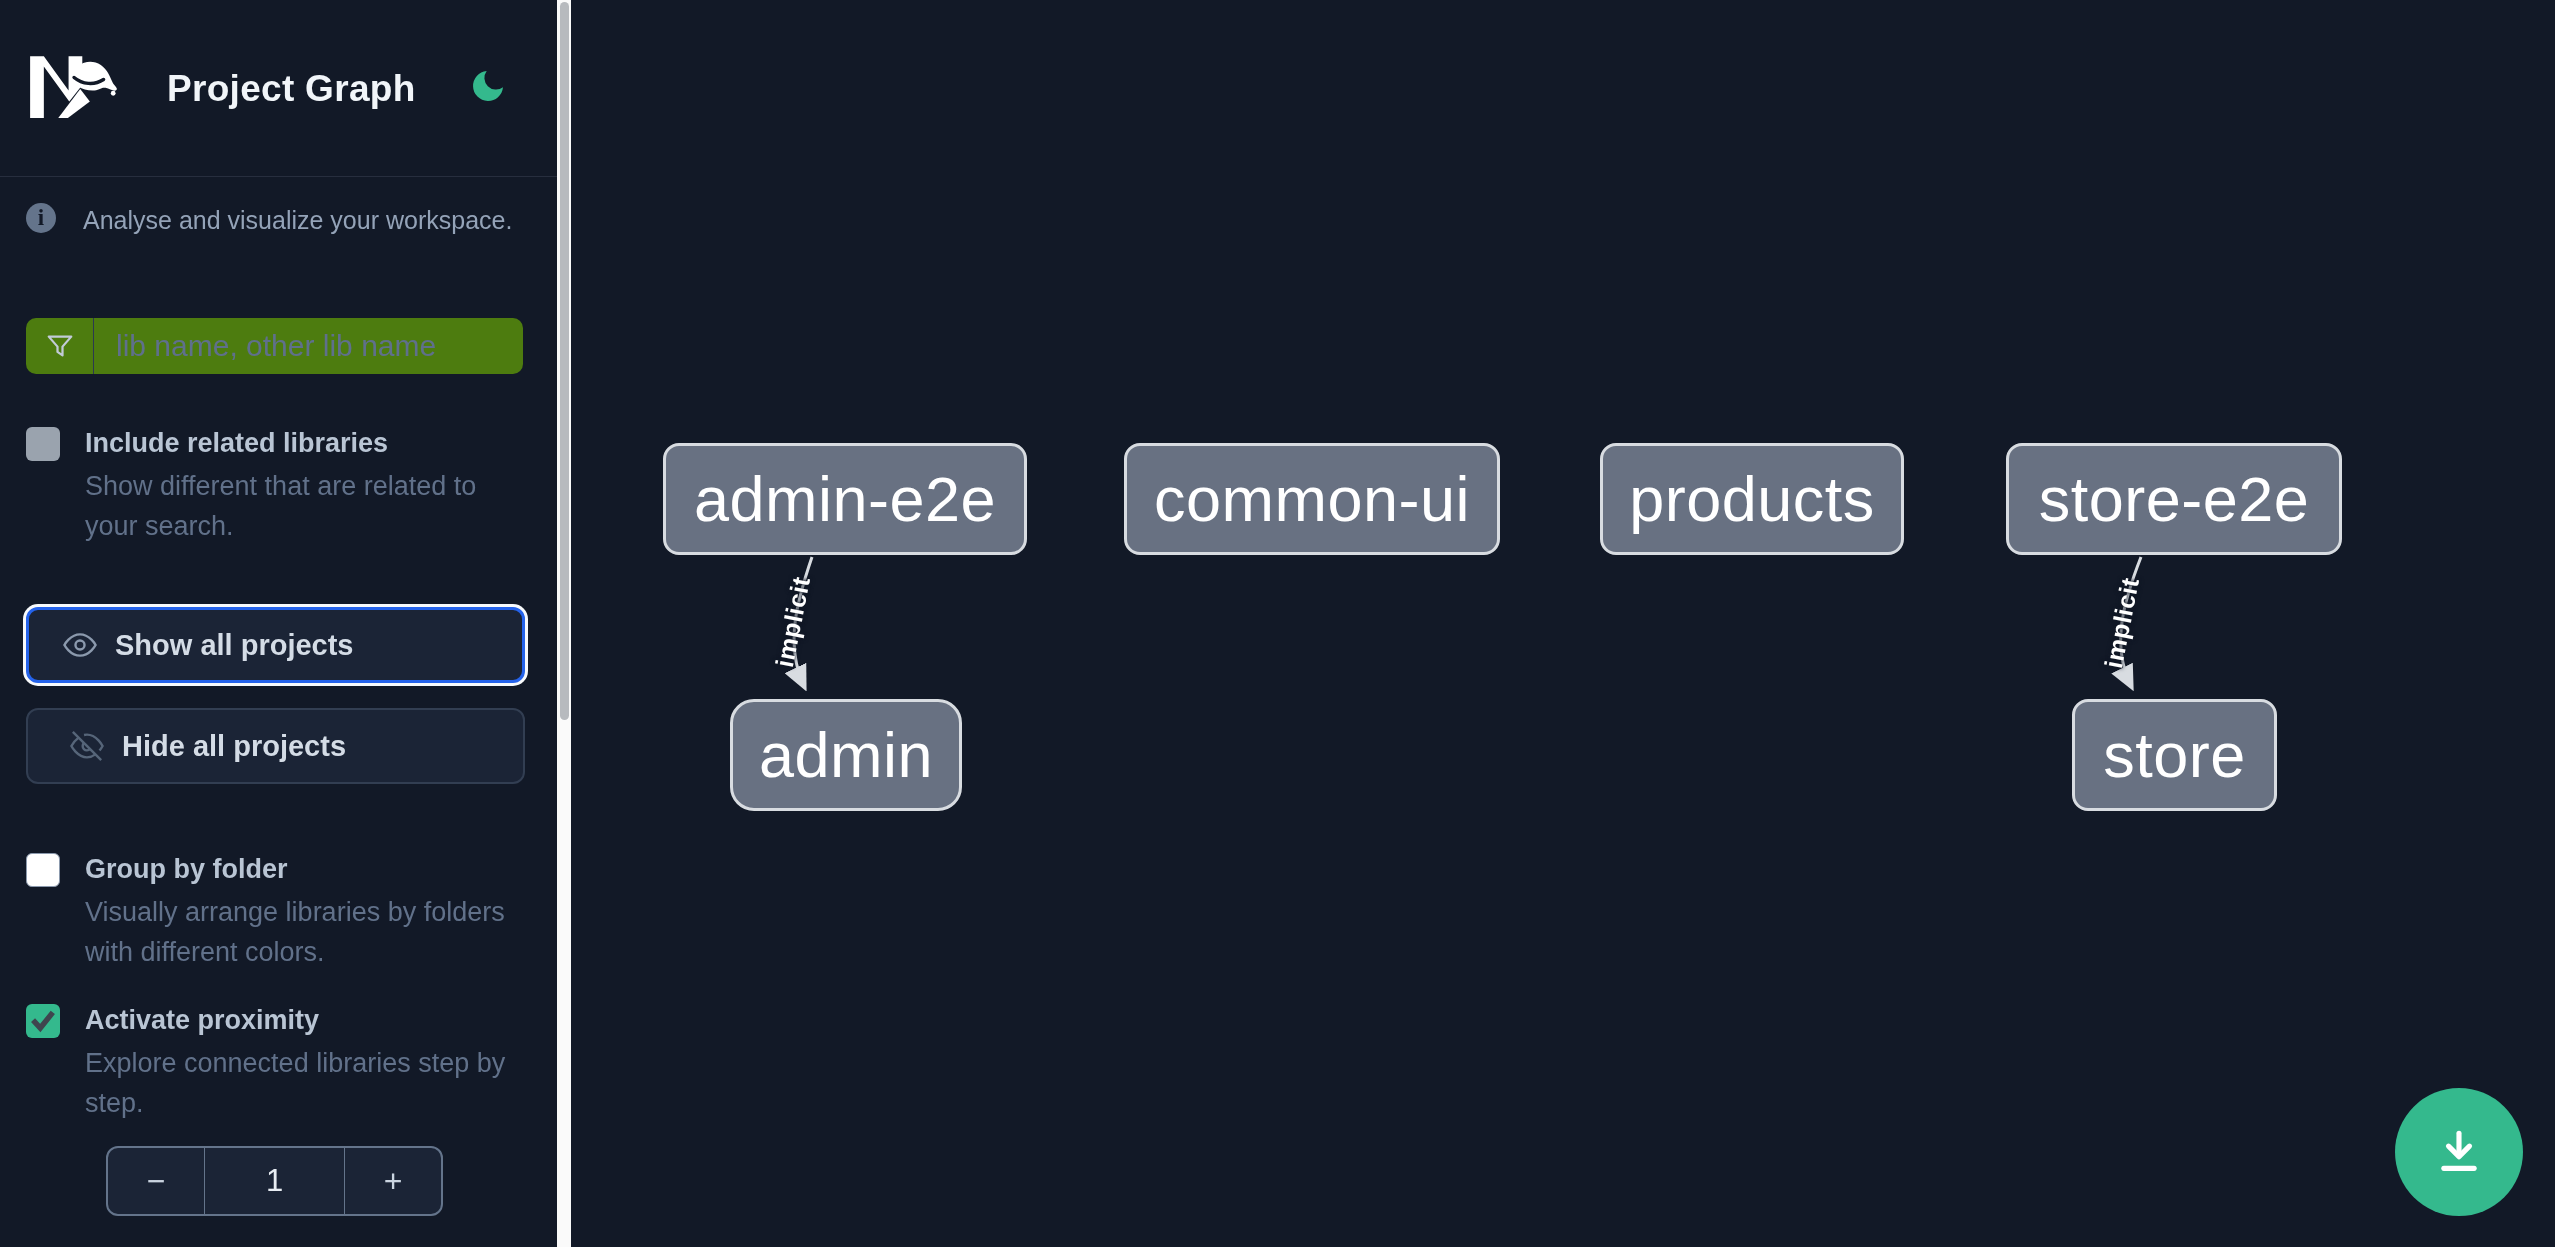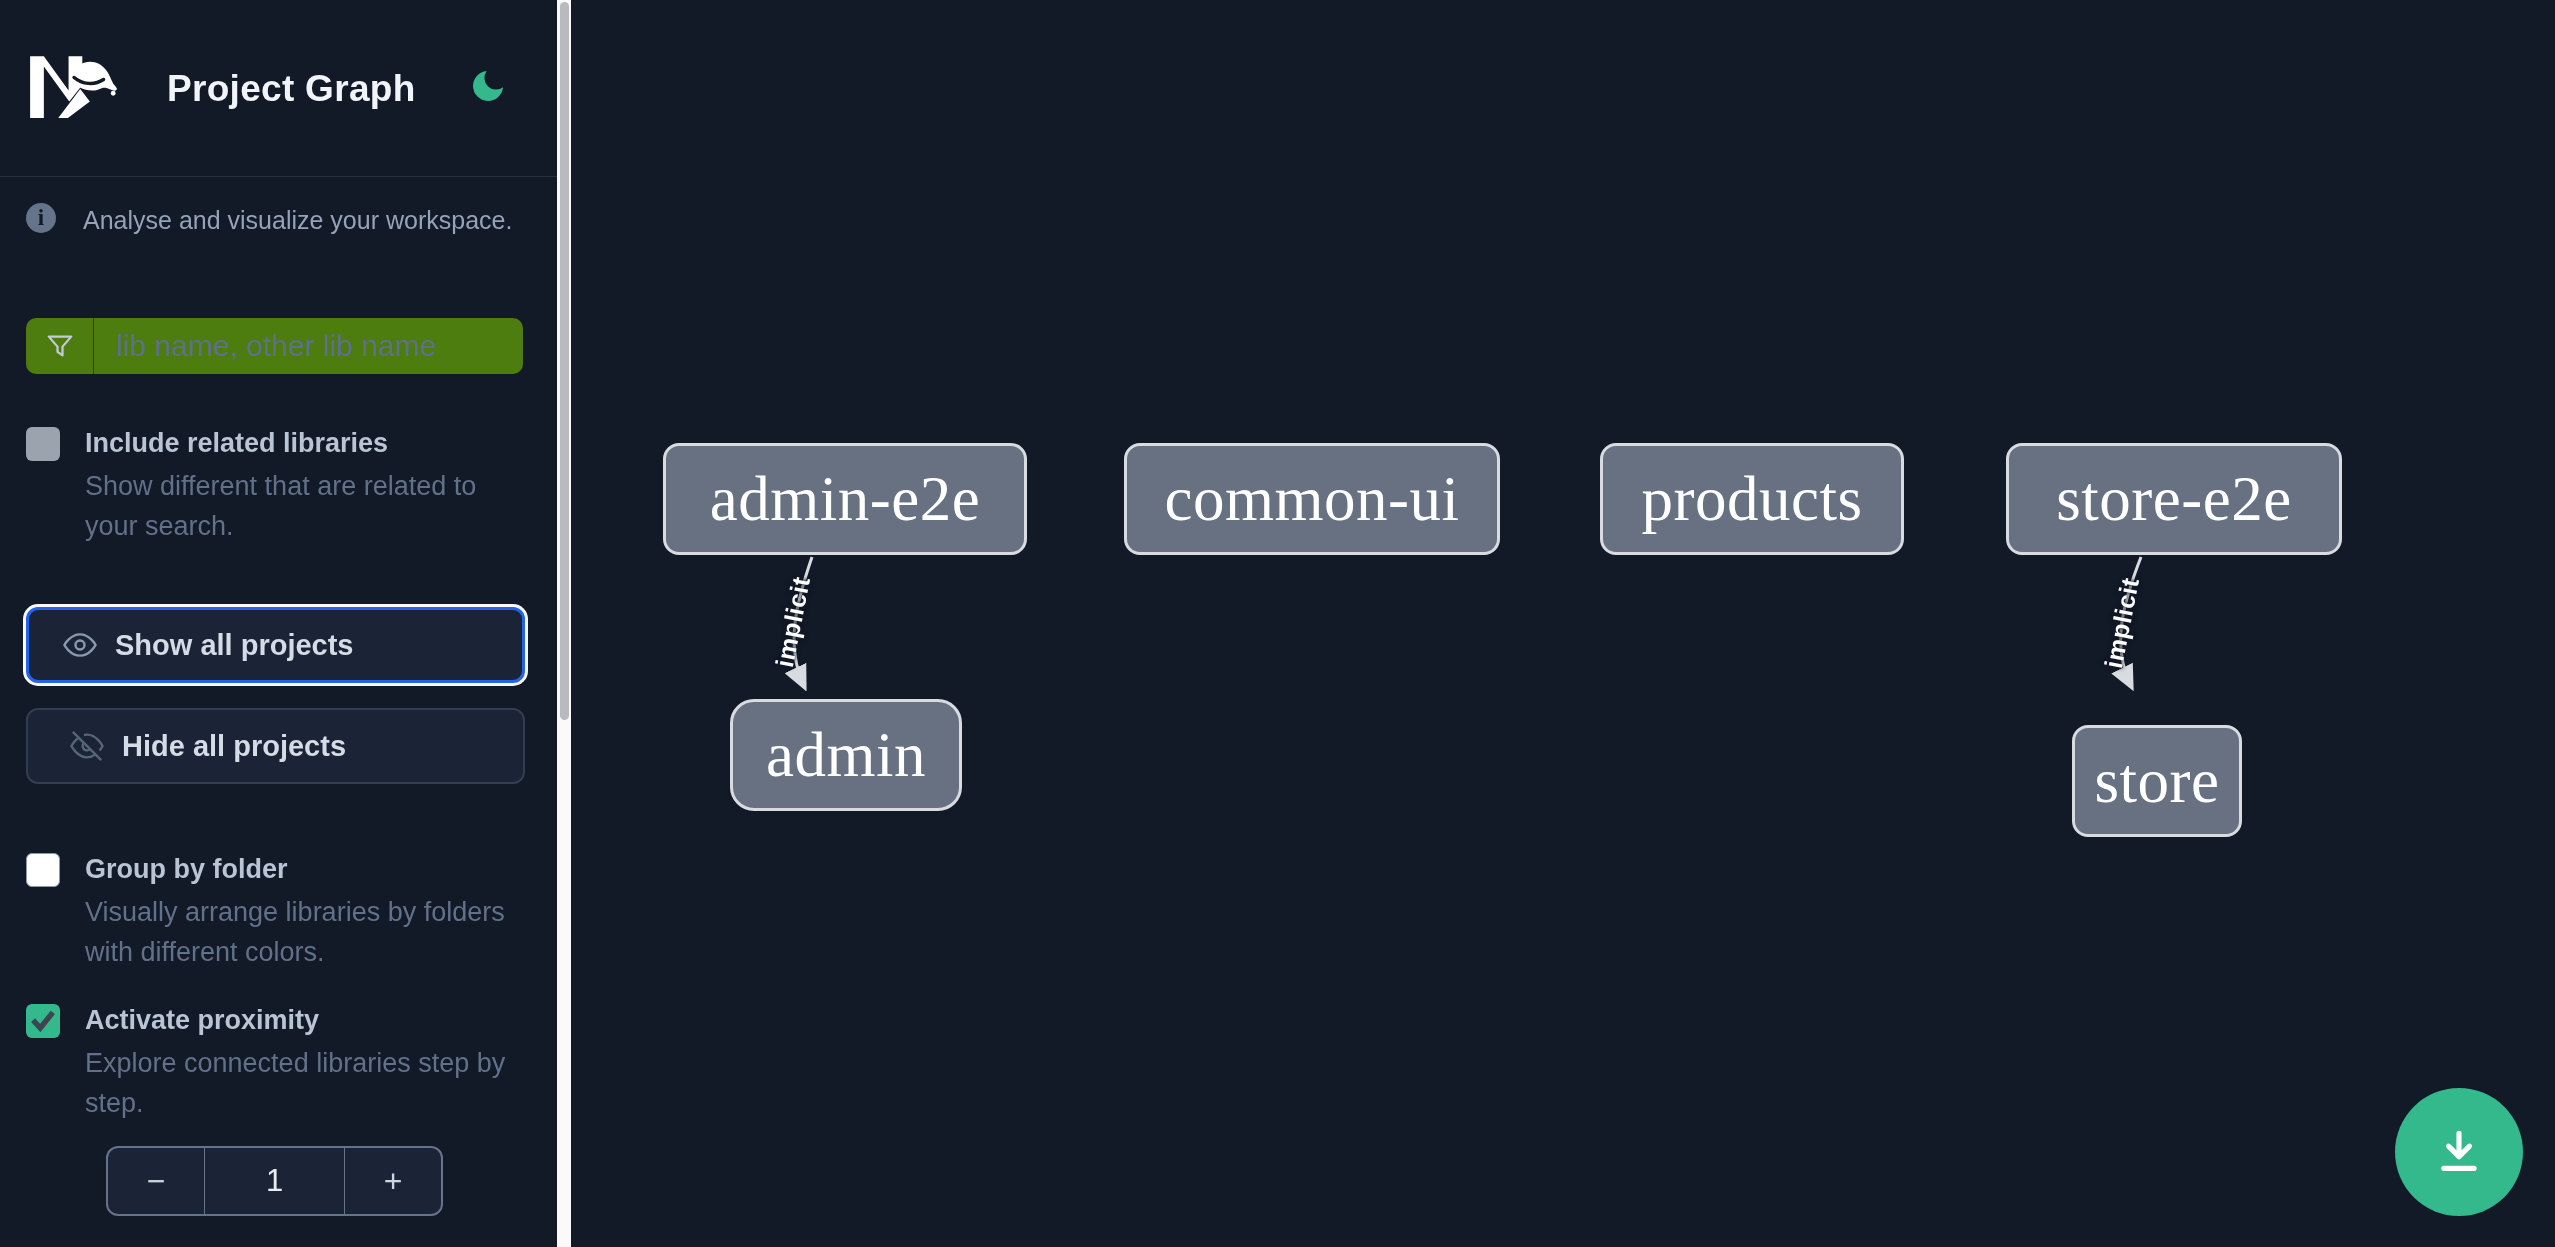--- a/index.html
+++ b/index.html
@@ -57,21 +57,21 @@
   
   .scroll-track { position:absolute; left:557px; top:0; width:14px; height:1247px; background:#fafafa; }
   .scroll-thumb { position:absolute; left:2.5px; top:2px; width:9px; height:718px;
     background:#b7babe; border-radius:5px; cursor:pointer; }
 
   
   .canvas { position:absolute; left:571px; top:0; width:1984px; height:1247px; background:#121927; }
   .edges-svg { position:absolute; left:0; top:0; width:2555px; height:1247px; pointer-events:none; }
   .gnode { position:absolute; height:112px; background:#687182; border:3px solid #d8dce1;
     border-radius:16px; color:#ffffff; font-size:63px; display:flex; align-items:center;
-    justify-content:center; cursor:pointer; letter-spacing:0.5px;font-family:Liberation Serif, serif; }
+    justify-content:center; cursor:pointer; letter-spacing:0.5px; }
   .edge-label { position:absolute; color:#ffffff; font-size:25px; font-weight:700;
     letter-spacing:0.5px; transform:translate(-50%,-50%) rotate(-79deg);
     text-shadow:0 0 5px #121927, 0 0 3px #121927; white-space:nowrap; }
 
   .fab { position:absolute; left:2395px; top:1088px; width:128px; height:128px; border-radius:50%;
     background:#34b98d; display:flex; align-items:center; justify-content:center; cursor:pointer; }
   .fab svg { width:56px; height:56px; }
 </style>
 </head>
 <body>
@@ -177,21 +177,21 @@
   </defs>
   <path d="M 812 557 C 798 598, 784 644, 804 686" fill="none" stroke="#d8dce1" stroke-width="3" marker-end="url(#arrowBig)"></path>
   <path d="M 2141 557 C 2125 598, 2110 644, 2131 686" fill="none" stroke="#d8dce1" stroke-width="3" marker-end="url(#arrowBig)"></path>
 </svg>
 
 <div class="gnode" style="left:663px; top:443px; width:364px;">admin-e2e</div>
 <div class="gnode" style="left:1124px; top:443px; width:376px;">common-ui</div>
 <div class="gnode" style="left:1600px; top:443px; width:304px;">products</div>
 <div class="gnode" style="left:2006px; top:443px; width:336px;">store-e2e</div>
 <div class="gnode" style="left:730px; top:699px; width:232px;border-radius:24px;">admin</div>
-<div class="gnode" style="left:2072px; top:699px; width:170px;margin-top:26px;">store</div>
+<div class="gnode" style="left:2072px; top:699px; width:205px;">store</div>
 
 <div class="edge-label" style="left:793px; top:622px;">implicit</div>
 <div class="edge-label" style="left:2122px; top:623px;">implicit</div>
 
 <div class="fab">
   <svg viewBox="0 0 24 24" fill="none" stroke="#ffffff" stroke-width="2.2" stroke-linecap="round" stroke-linejoin="round">
     <path d="M12 4v9.5"></path>
     <path d="M7.5 9.5 L12 14 L16.5 9.5"></path>
     <path d="M5.5 19h13"></path>
   </svg>

